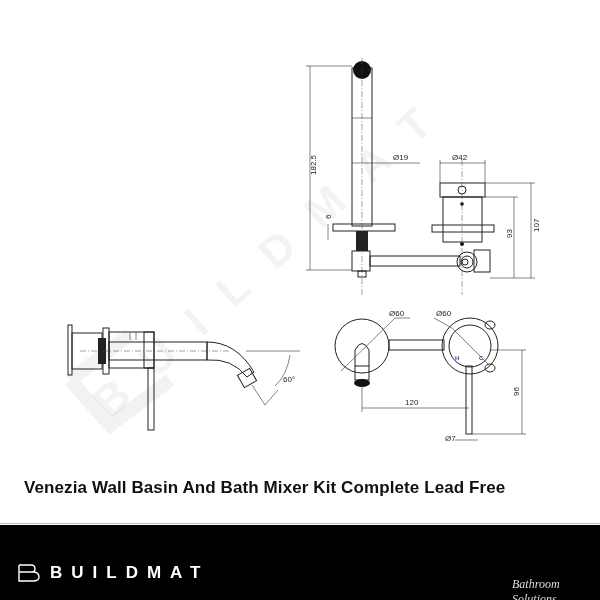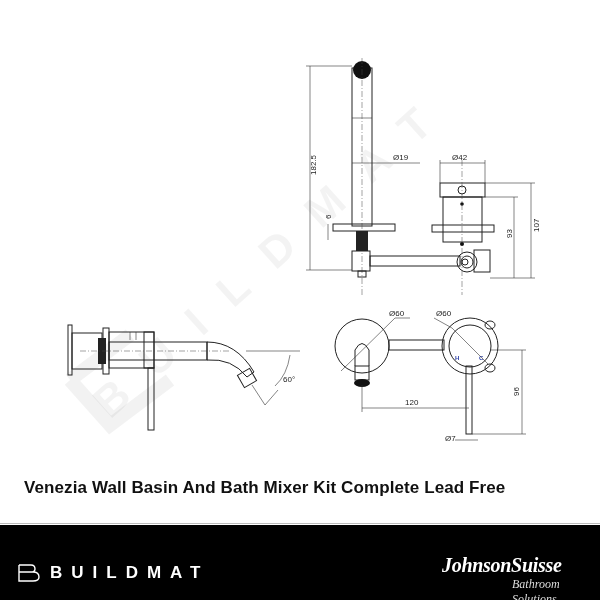--- a/index.html
+++ b/index.html
@@ -133,15 +133,14 @@
 </svg>
 
 <div id="title">Venezia Wall Basin And Bath Mixer Kit Complete Lead Free</div>
 <div id="sep"></div>
 
 <div id="footer">
   <svg id="bm-logo" viewBox="0 0 22 18">
     <path d="M1 1 H13 Q17 1 17 5 Q17 8 13 8 H1 M1 8 H15 Q21 8 21 13 Q21 17 15 17 H1 Z M1 1 V8" stroke="#fff" stroke-width="1.4" fill="none"></path>
   </svg>
   <div id="bm-text">BUILDMAT</div>
-  <div id="js-brand">JohnsonSuisse</div>
   <div id="js-tag">Bathroom Solutions</div>
 </div>
 
 </body></html>

